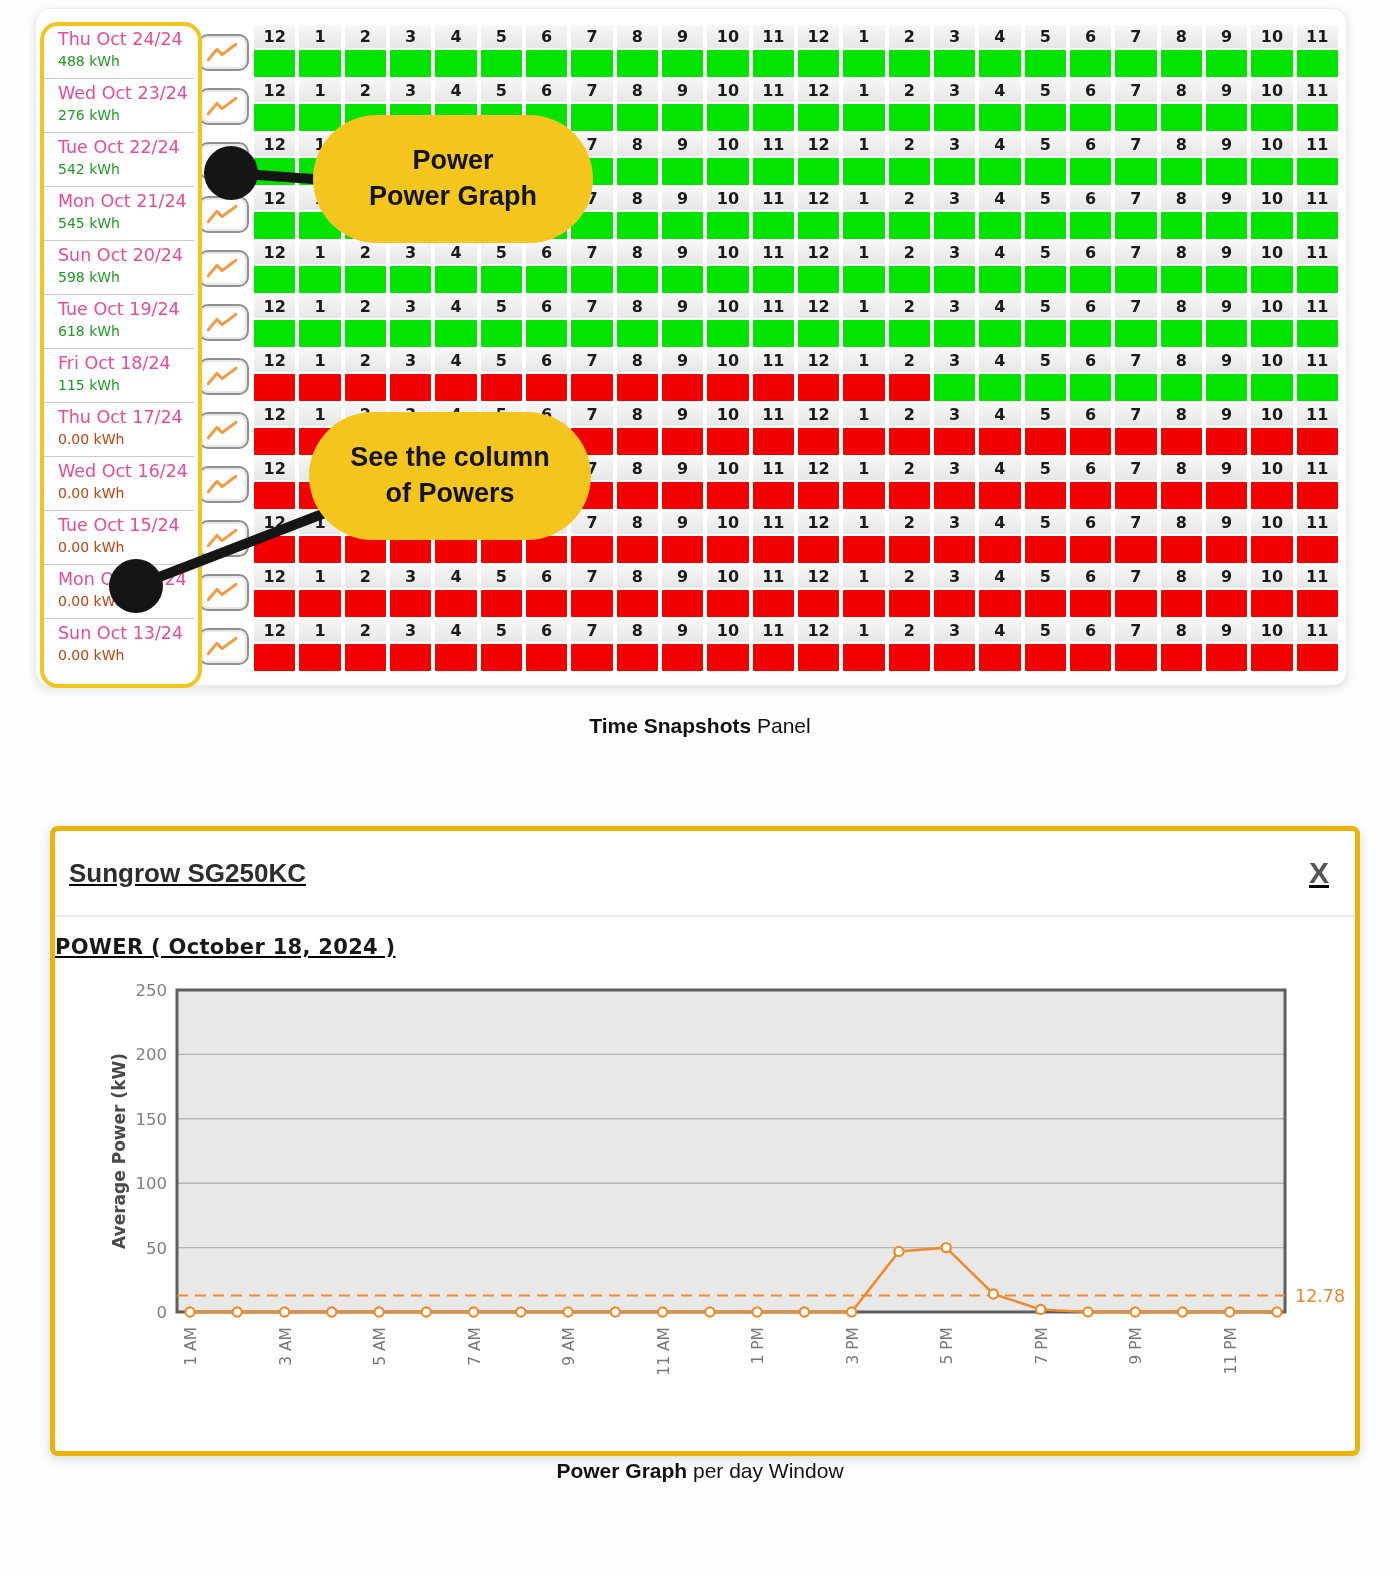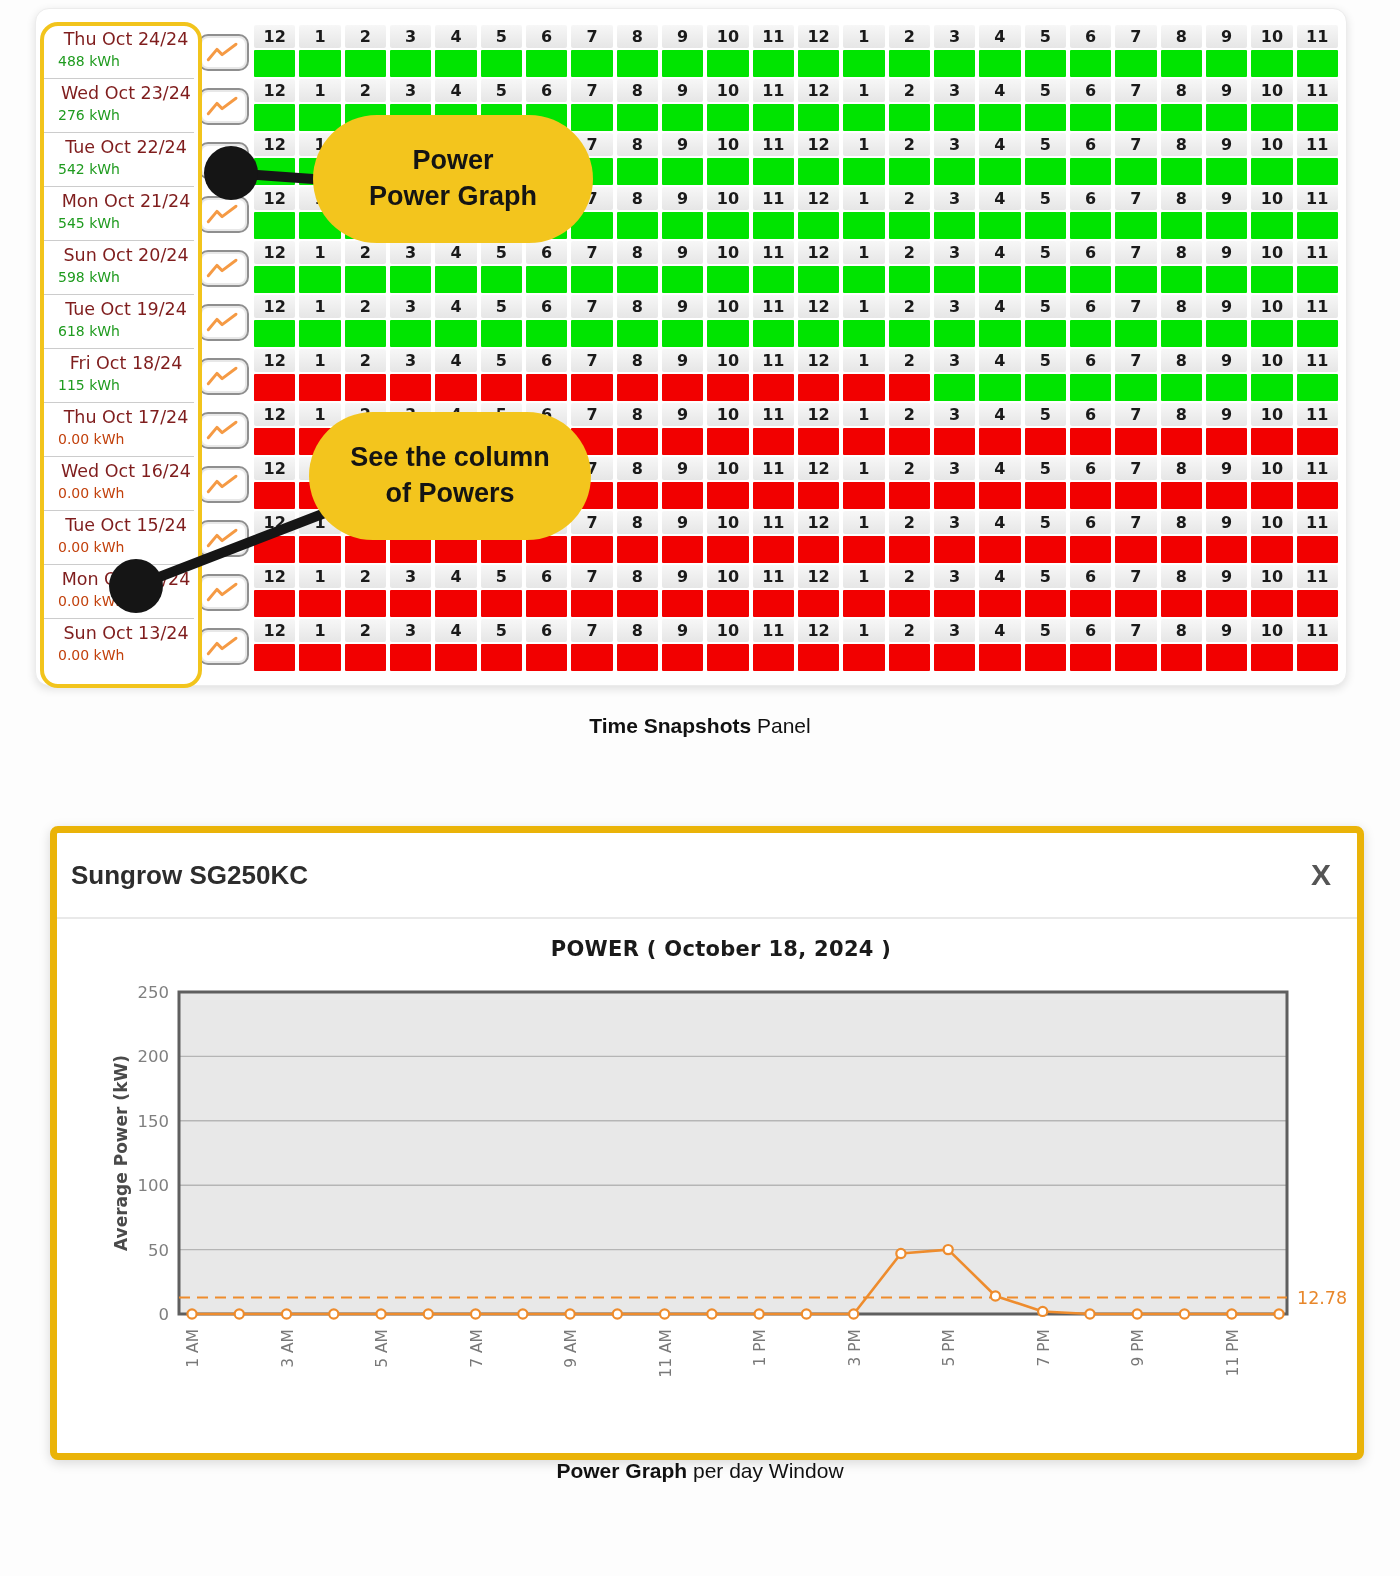--- a/index.html
+++ b/index.html
@@ -7,21 +7,21 @@
         font-family:"DejaVu Sans",sans-serif;}
 
   
   .snap-panel{position:absolute;left:35px;top:8px;width:1310px;height:676px;background:#fff;
               border:1px solid #ececec;border-radius:14px;
               box-shadow:0 3px 10px rgba(0,0,0,.12);}
   #snapshot-rows{position:absolute;left:8px;top:16px;right:6px;}
   .snapshot-row{display:flex;height:54px;align-items:stretch;}
   .date-cell{width:150px;flex:0 0 150px;padding:2px 0 0 14px;box-sizing:border-box;}
   .snapshot-row:not(:last-child) .date-cell{border-bottom:1px solid #ccc;}
-  .date-text{font-size:17.5px;color:#7f1d1d;line-height:1.45;text-align:center;}
+  .date-text{font-size:17.5px;color:#ec4899;line-height:1.45;}
   .kwh{font-size:14px;line-height:1.3;}
   .kwh.green{color:#1f9b1f;}
   .kwh.red{color:#c2410c;}
   .icon-cell{width:58px;flex:0 0 58px;display:flex;align-items:center;justify-content:center;}
   .graph-btn{width:51px;height:37px;background:#fff;border:2.5px solid #8f8f8f;border-radius:10px;
              box-shadow:inset 0 0 0 2px #e8e8e8;padding:2px;cursor:pointer;display:flex;
              align-items:center;justify-content:center;}
   .graph-btn svg{width:40px;height:26px;display:block;}
   .hours{flex:1;display:flex;}
   .hour-col{flex:1;display:flex;flex-direction:column;padding:0 2px;}
@@ -42,28 +42,28 @@
   .callout.c2{left:273px;top:403px;width:282px;height:128px;text-align:right;}
 
   
   .caption{position:absolute;left:0;width:1400px;text-align:center;
            font-family:"Liberation Sans",sans-serif;font-size:21px;color:#111;}
   .cap1{top:714px;}
   .cap2{top:1459px;}
 
   
   .power-card{position:absolute;left:50px;top:826px;width:1300px;height:620px;background:#fff;
-              border:7px solid #eab308;border-radius:8px;box-shadow:0 3px 12px rgba(0,0,0,.15);}
+              border:5px solid #eab308;border-radius:8px;box-shadow:0 3px 12px rgba(0,0,0,.15);text-decoration:underline;}
   .power-card header{height:86px;display:flex;align-items:center;justify-content:space-between;
                      padding:0 22px 0 14px;border-bottom:2px solid #e9e9e9;box-sizing:border-box;}
   .window-title{font-family:"Liberation Sans",sans-serif;font-size:26px;font-weight:bold;color:#2d2d2d;margin:0;}
   .close{background:none;border:none;font-family:"Liberation Sans",sans-serif;font-size:30px;
          font-weight:bold;color:#555;cursor:pointer;padding:0 4px;line-height:1;}
-  .chart-title{margin-top:18px;text-align:center;font-size:21px;font-weight:bold;color:#1a1a1a;
-               letter-spacing:.3px;padding-left:28px;}
+  .chart-title{margin-top:18px;text-align:left;font-size:21px;font-weight:bold;color:#1a1a1a;
+               letter-spacing:.3px;}
   #power-chart{display:block;margin-top:4px;}
 </style>
 </head>
 <body>
 
 <div class="page">
 
   <section class="snap-panel">
     <div id="snapshot-rows">
   <div class="snapshot-row">

